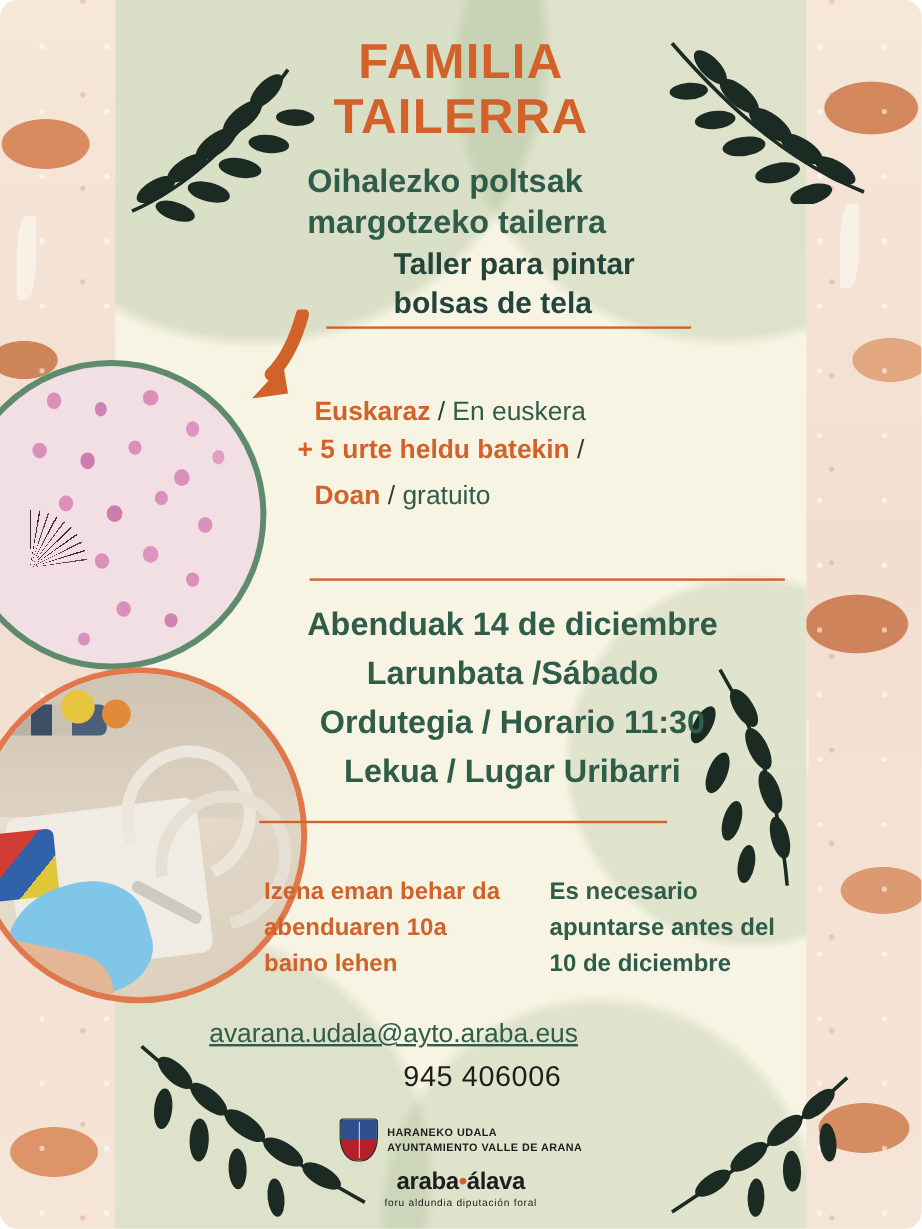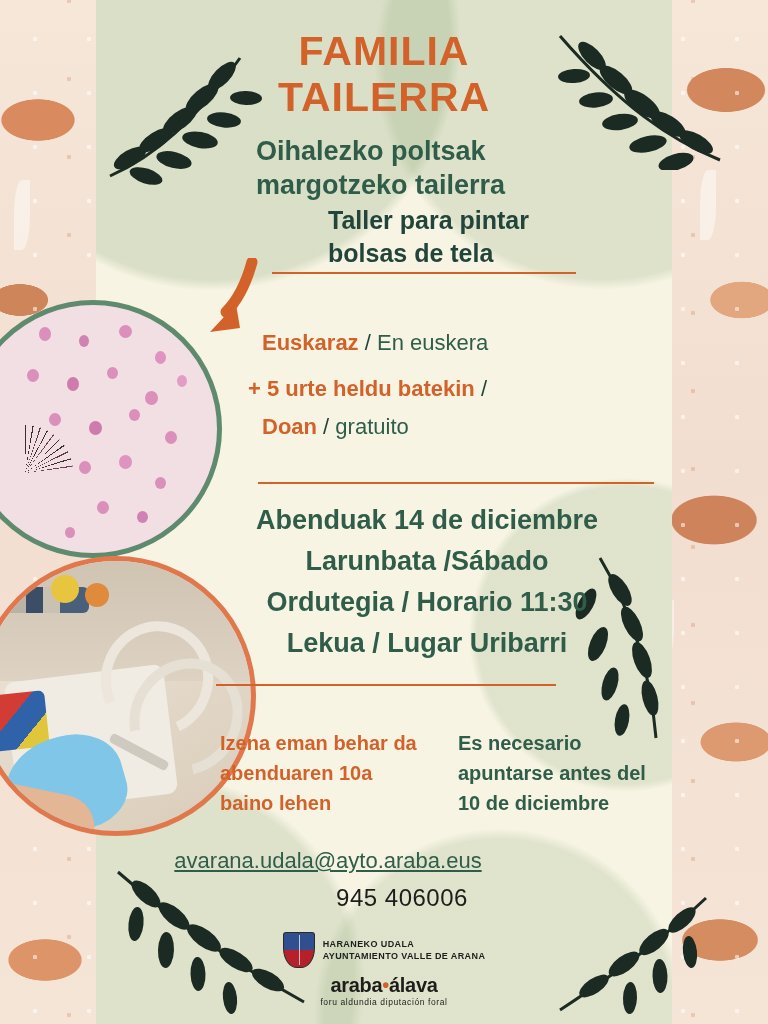--- a/index.html
+++ b/index.html
@@ -9,20 +9,21 @@
   }
   body {
     font-family: "Liberation Sans", sans-serif;
   }
   .poster {
     position: relative;
     width: 768px;
     height: 1024px;
     overflow: hidden;
     background: #f3e4d7;
+    border-radius: 15px;
   }
 
   
   .bg-base {
     position: absolute;
     inset: 0;
     background:
       radial-gradient(ellipse 60px 34px at 38px 120px, #d98b5f 0 60%, transparent 62%),
       radial-gradient(ellipse 46px 26px at 20px 300px, #cf855a 0 60%, transparent 62%),
       radial-gradient(ellipse 70px 40px at 60px 520px, #e0a179 0 60%, transparent 62%),
@@ -437,21 +438,21 @@
     <div>Oihalezko poltsak</div>
     <div>margotzeko tailerra</div>
   </div>
 
   <div class="rule" style="left:272px;top:272px;width:304px;"></div>
 
   <div class="t block-lang">
     <div>
       <span class="eu">Euskaraz</span><span> / </span><span class="es">En euskera</span>
     </div>
-    <div style="margin-left:-14px;margin-top:14px;">
+    <div style="margin-left:-14px;">
       <span class="eu">+ 5 urte heldu batekin</span><span> / </span>
     </div>
     <div style="margin-top:6px;">
       <span class="eu">Doan</span><span> / </span><span class="es">gratuito</span>
     </div>
   </div>
 
   <div class="rule" style="left:258px;top:482px;width:396px;"></div>
 
   <div class="t block-date">

